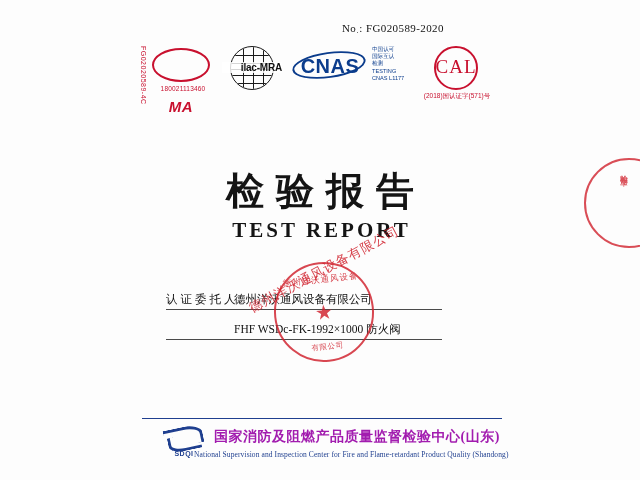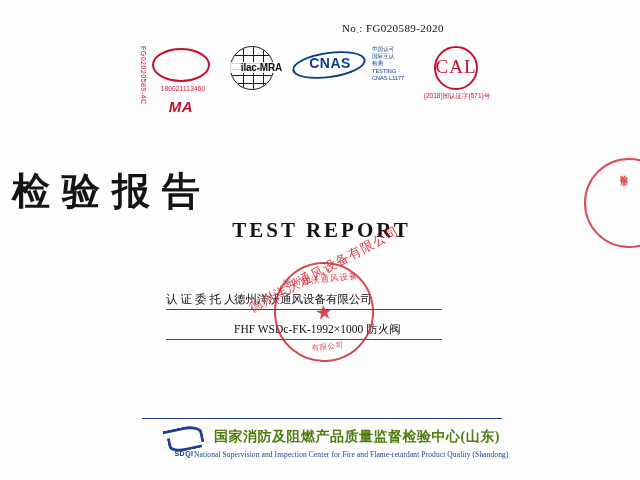--- a/index.html
+++ b/index.html
@@ -165,21 +165,21 @@
     box-sizing: border-box;
     transform: rotate(-8deg);
   }
   .cnas .word {
     position: absolute;
     left: 0; top: 5px;
     width: 80px;
     text-align: center;
     font-family: "Liberation Sans", sans-serif;
     font-weight: bold;
-    font-size: 14px;
+    font-size: 20px;
     color: #0b3c8c;
     letter-spacing: 0.5px;
   }
   .cnas-text {
     position: absolute;
     left: 232px;
     top: 2px;
     width: 62px;
     font-family: "Liberation Sans", sans-serif;
     font-size: 5.6px;
@@ -225,20 +225,21 @@
     color: #c8102e;
     white-space: nowrap;
   }
 
   
   .title-cn {
     position: absolute;
     top: 166px;
     left: 0;
     width: 640px;
+    text-align: center;
     font-family: "Liberation Serif", serif;
     font-weight: bold;
     font-size: 38px;
     letter-spacing: 12px;
     text-indent: 12px;
     color: #141414;
   }
   .title-en {
     position: absolute;
     top: 218px;
@@ -413,21 +414,21 @@
     font-weight: bold;
     color: #1f3f8f;
     letter-spacing: 0.5px;
   }
   .footer-cn {
     position: absolute;
     left: 214px;
     top: 428px;
     font-size: 14px;
     font-weight: bold;
-    color: #4d7c0f;
+    color: #a21caf;
     letter-spacing: 0.5px;
     white-space: nowrap;
   }
   .footer-en {
     position: absolute;
     left: 194px;
     top: 450px;
     font-family: "Liberation Serif", serif;
     font-size: 7.5px;
     color: #1f3f8f;

